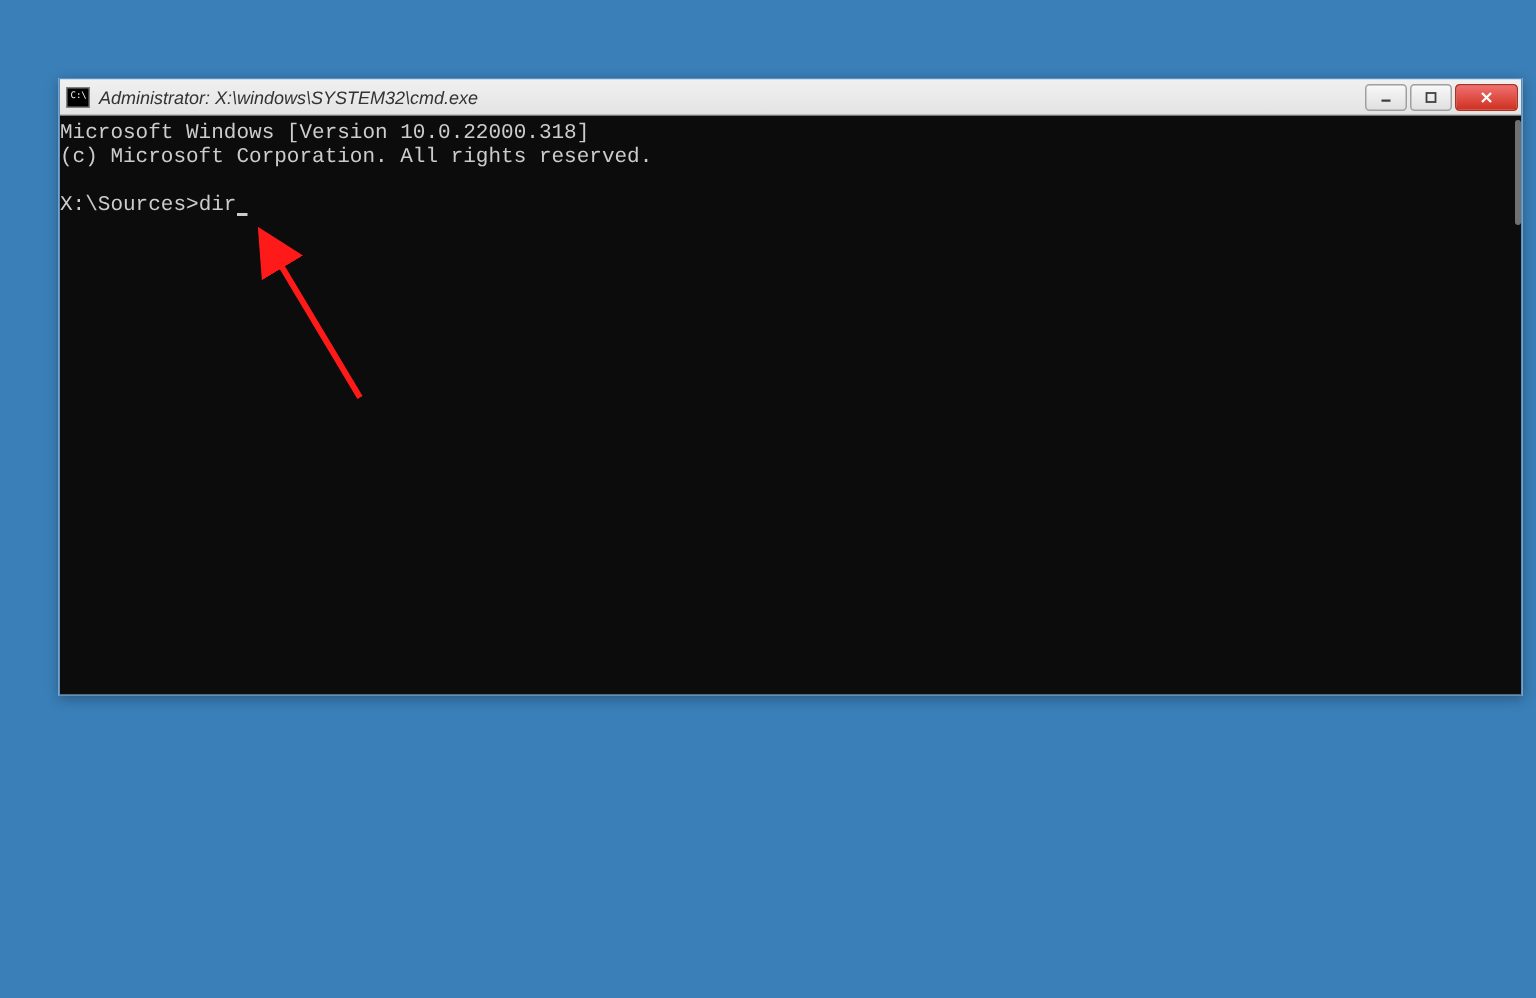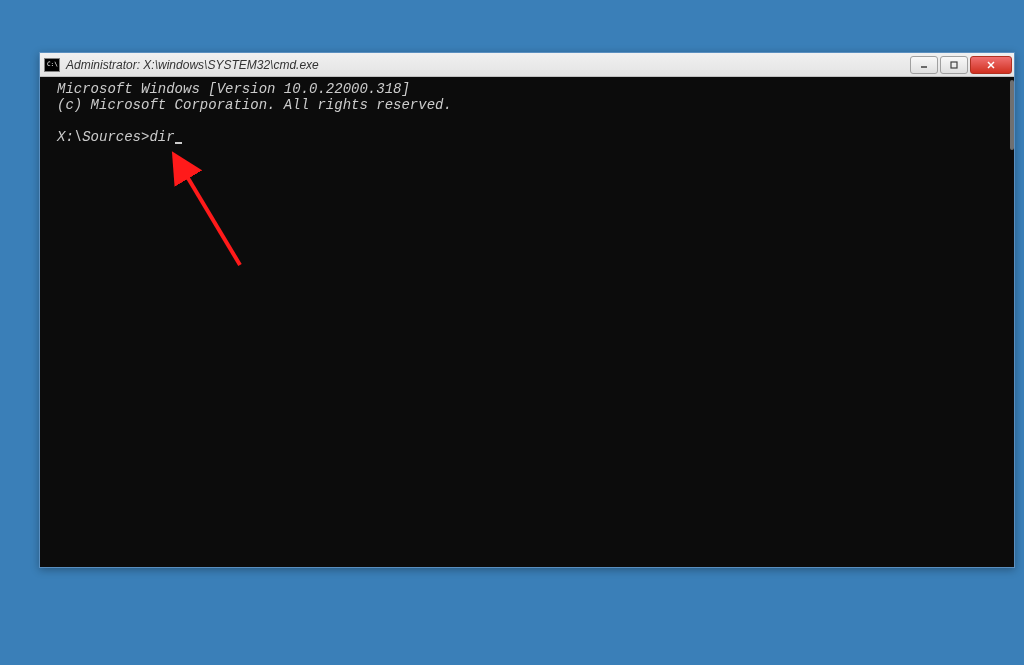--- a/index.html
+++ b/index.html
@@ -15,21 +15,21 @@
       font-family: "Segoe UI", Tahoma, sans-serif;
       overflow: hidden;
       position: relative;
     }
     
     .window {
       position: absolute;
       left: 39px;
       top: 52px;
       width: 976px;
-      height: 516px;
+      height: 412px;
       background: #ffffff;
       border: 1px solid #5a8fc0;
       box-shadow: 0 2px 8px rgba(0,0,0,0.3);
       display: flex;
       flex-direction: column;
     }
     
     .titlebar {
       height: 24px;
       background: linear-gradient(to bottom, #f0f0f0, #e4e4e4);
@@ -102,22 +102,21 @@
       font-family: Consolas, "Courier New", monospace;
       font-size: 14px;
       color: #cccccc;
       line-height: 1.15;
       position: relative;
       overflow: hidden;
     }
     
     .terminal-content {
       white-space: pre;
-      padding-left: 17px;
-      font-style: italic;
+      padding-left: 0;
     }
     
     .terminal-line {
       margin: 0;
     }
     
     .cursor {
       display: inline-block;
       width: 7px;
       height: 2px;

